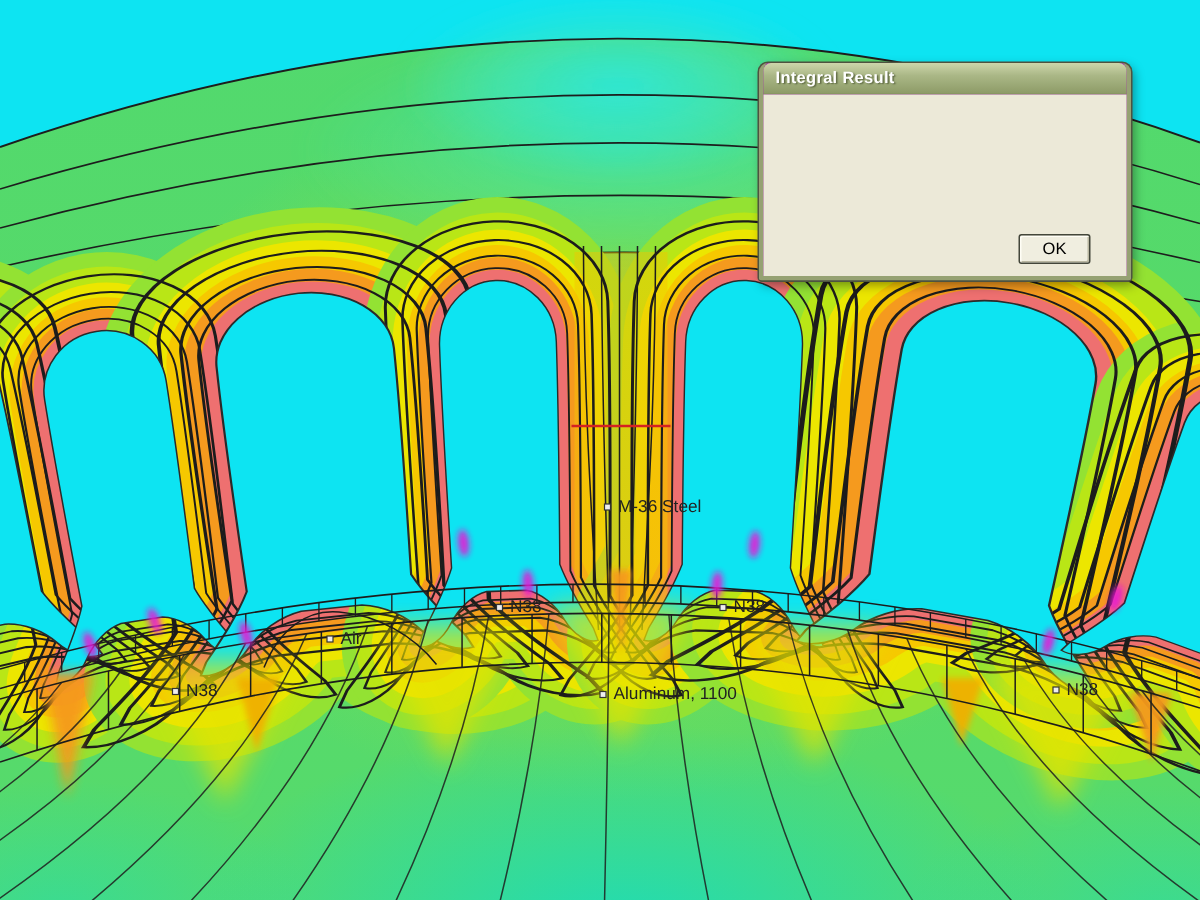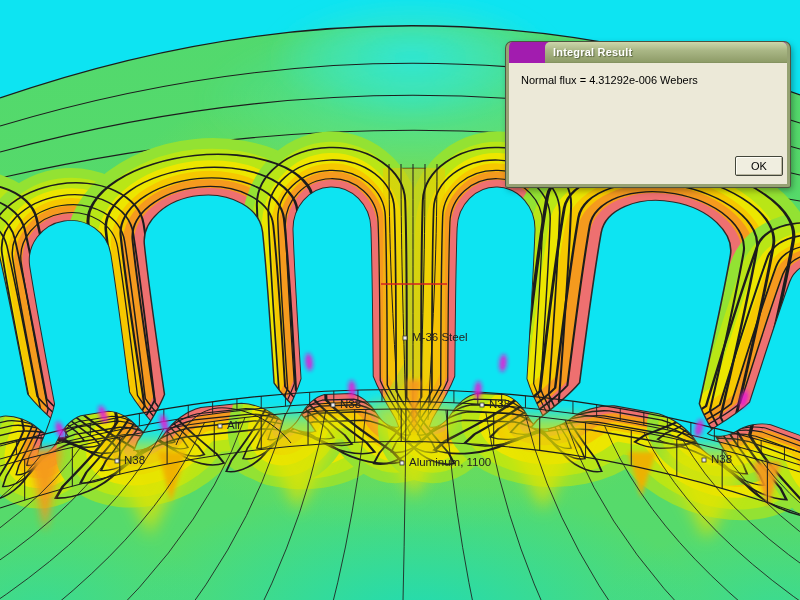--- a/index.html
+++ b/index.html
@@ -4,30 +4,30 @@
 <style>
   html,body{margin:0;padding:0;background:#000;}
   #stage{position:relative;width:800px;height:600px;overflow:hidden;
          font-family:"Liberation Sans",sans-serif;}
   #fplot{position:absolute;left:0;top:0;}
   .plot-label{font-family:"Liberation Sans",sans-serif;font-size:11.5px;fill:#222;}
   
   .dialog{position:absolute;left:506px;top:42px;width:242px;height:142px;
           background:#a21caf;border:3px solid #96a273;border-top:none;
           border-radius:6px 6px 2px 2px;
-          box-shadow:0 0 0 1px #4e5340, 2px 3px 7px rgba(0,0,0,.4);padding-left:36px;}
+          box-shadow:0 0 0 1px #4e5340, 2px 3px 7px rgba(0,0,0,.4);}
   .titlebar{height:21px;border-radius:5px 5px 0 0;
           background:linear-gradient(#cdd6ab,#aab786 40%,#8e9c68 95%,#7d8b59);
           color:#fff;font-size:11px;font-weight:bold;line-height:21px;
           padding:0 8px;text-shadow:1px 1px 1px #5c6741;letter-spacing:.2px;
           cursor:default;user-select:none;}
   .dlg-body{position:absolute;left:0;top:21px;right:0;bottom:0;background:#ece9d8;}
   .dlg-line{font-size:11px;color:#000;margin:0 0 4px 12px;}
   .dlg-line:first-child{margin-top:11px;}
-  .ok-btn{position:absolute;right:4px;bottom:8px;width:48px;height:20px;
+  .ok-btn{position:absolute;right:24px;bottom:8px;width:48px;height:20px;
           background:#f0eee0;border:1px solid #43463a;border-radius:2px;
           font-family:"Liberation Sans",sans-serif;font-size:11px;color:#000;
           box-shadow:inset 1px 1px 0 #fffef6, inset -1px -1px 0 #b9b6a0;
           padding:0;cursor:pointer;}
 </style>
 </head>
 <body>
 
 <div id="stage">
 
@@ -364,18 +364,17 @@
       <text class="plot-label" x="711" y="463">N38</text>
     </g>
   </g>
 </svg>
 
 <div class="dialog">
   <div class="titlebar">
     <span>Integral Result</span>
   </div>
   <div class="dlg-body">
-    <div class="dlg-line">Normal flux = 4.31292e-006 Webers</div>
     <button class="ok-btn">OK</button>
   </div>
 </div>
 
 </div>
 
 </body></html>

